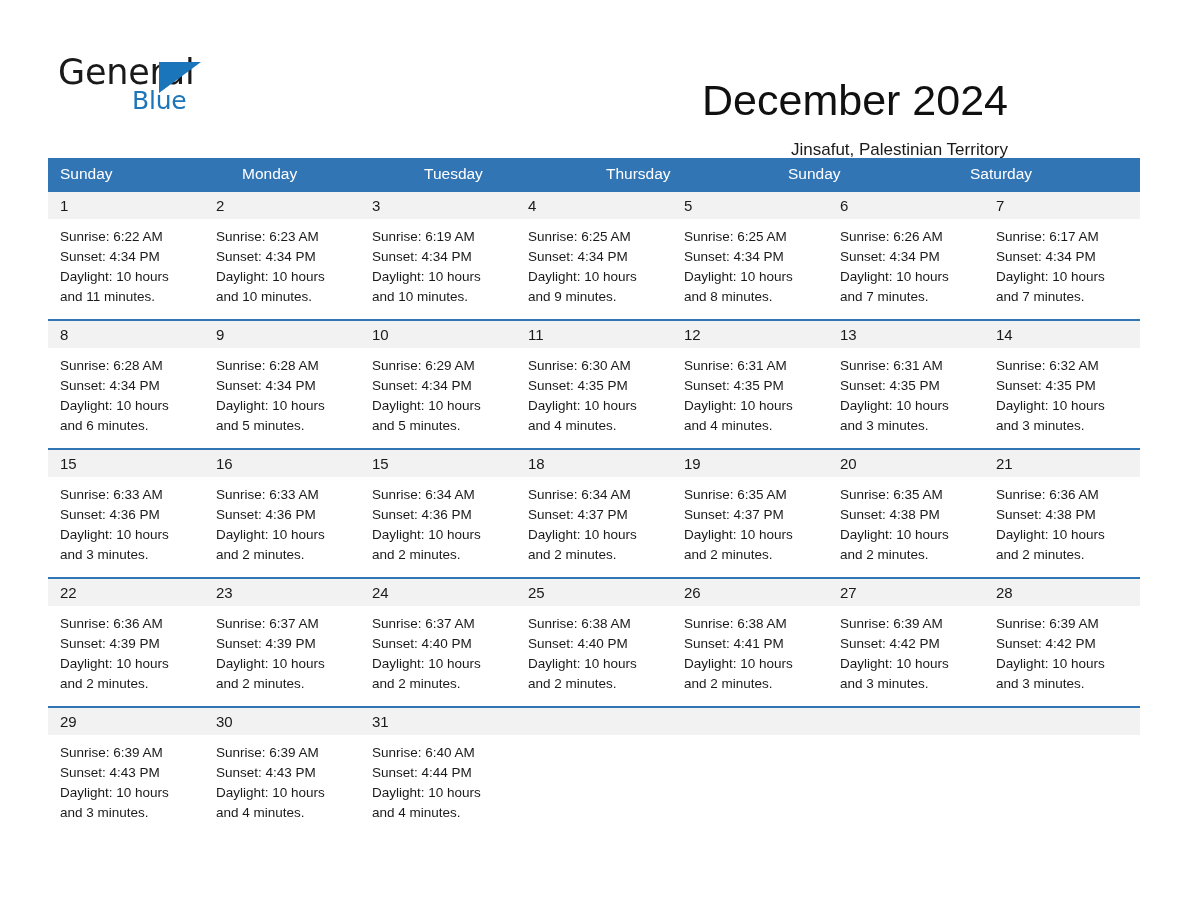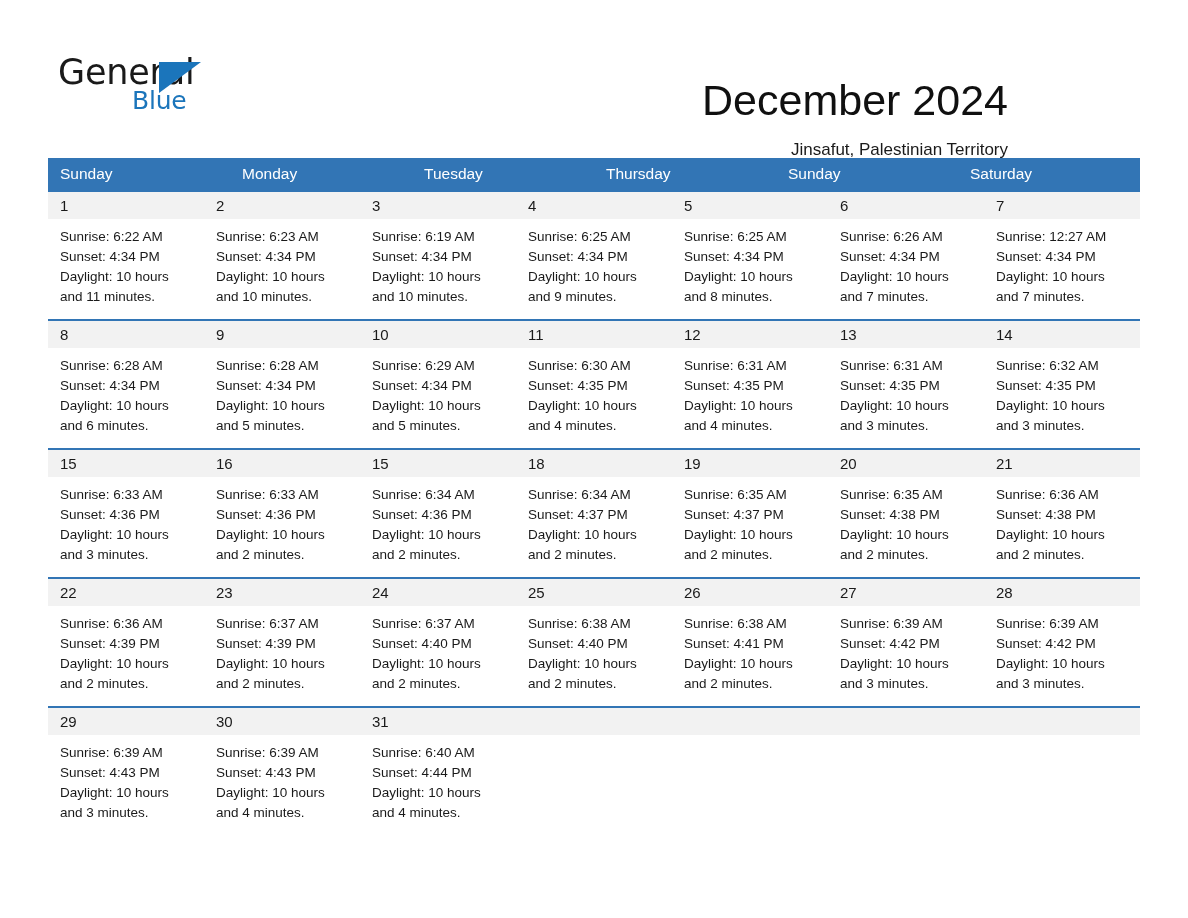--- a/index.html
+++ b/index.html
@@ -235,21 +235,21 @@
           <div class="day-info">
             <div>Sunrise: 6:26 AM</div>
             <div>Sunset: 4:34 PM</div>
             <div>Daylight: 10 hours</div>
             <div>and 7 minutes.</div>
           </div>
         </div>
       <div class="day-cell">
           <div class="day-number">7</div>
           <div class="day-info">
-            <div>Sunrise: 12:27 AM</div>
+            <div>Sunrise: 6:17 AM</div>
             <div>Sunset: 4:34 PM</div>
             <div>Daylight: 10 hours</div>
             <div>and 7 minutes.</div>
           </div>
         </div>
     </div>
 
     <div class="week">
       <div class="day-cell">
           <div class="day-number">8</div>

